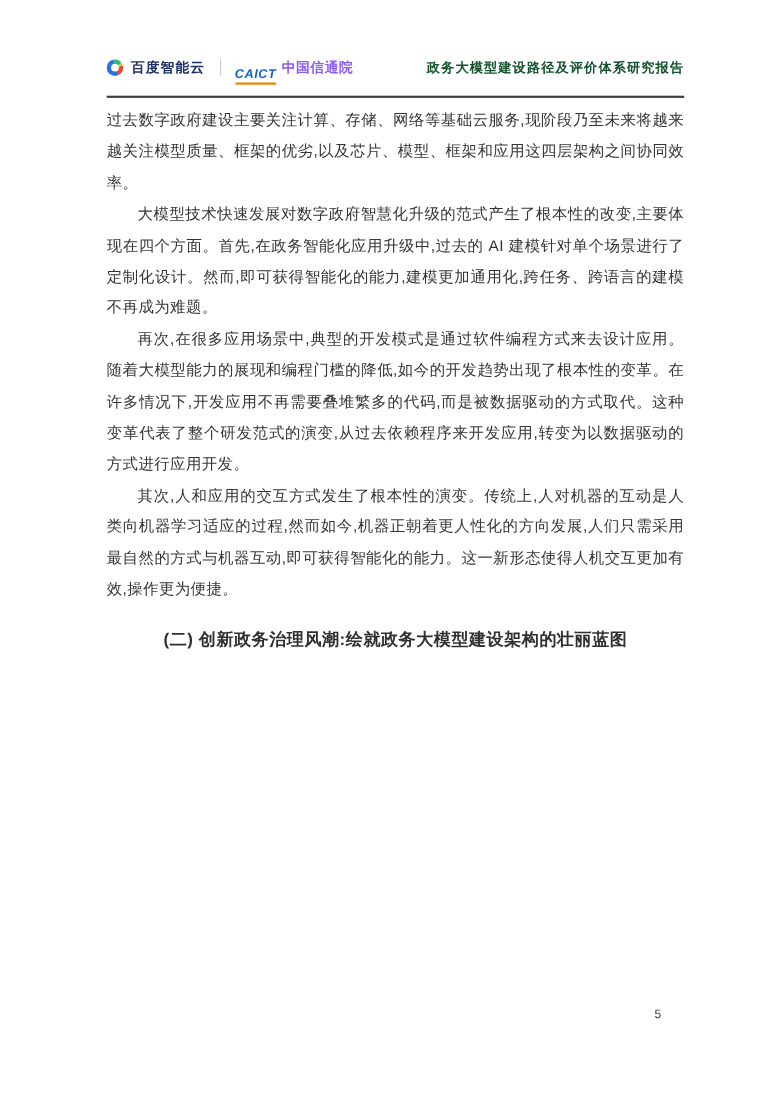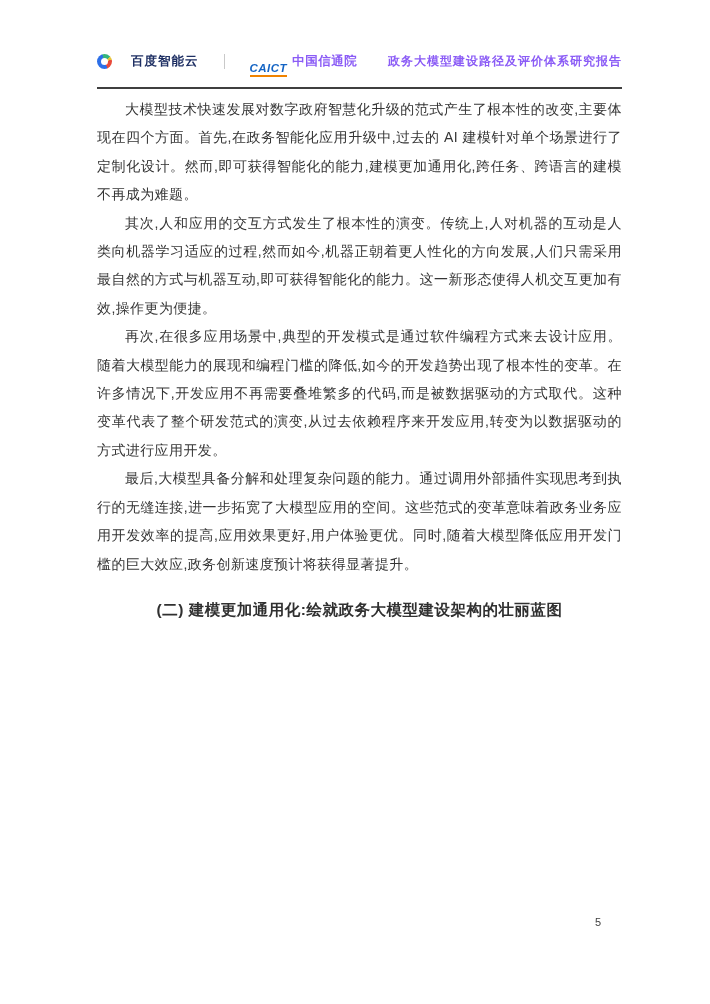--- a/index.html
+++ b/index.html
@@ -15,21 +15,21 @@
     box-sizing:border-box;
     padding:46px 88px 0 97px;
     overflow:hidden;
   }
   
   .hdr {
     display:flex; align-items:center; justify-content:space-between;
     padding-bottom:10px;
     border-bottom:2px solid #3f3f3f;
   }
-  .logos { display:flex; align-items:center; gap:19px; }
+  .logos { display:flex; align-items:center; gap:7px; }
   .bicon {
     width:15px; height:15px; border-radius:50%;
     background:conic-gradient(from 200deg,#2c6fe8 0 40%,#35b57b 40% 58%,#e8c33b 58% 66%,#e84a3a 66% 88%,#2c6fe8 88% 100%);
     position:relative; flex:0 0 auto;
   }
   .bicon::after {
     content:""; position:absolute; inset:4px;
     background:#fff; border-radius:50%;
   }
   .btext {
@@ -41,21 +41,21 @@
   .caict-en {
     font-size:11.5px; font-weight:bold; font-style:italic;
     color:#1464c4; letter-spacing:.5px;
     border-bottom:2px solid #f08300; padding-bottom:1px;margin-top:16px;
   }
   .caict-cn {
     font-size:12.5px; font-weight:bold; color:#8b5cf6;
     letter-spacing:.5px; white-space:nowrap;
   }
   .htitle {
-    font-size:12px; font-weight:bold; color:#8b5cf6;
+    font-size:12px; font-weight:bold; color:#14532d;
     letter-spacing:1px; white-space:nowrap;
   }
   
   .doc {
     margin-top:6px;
     font-size:14px; line-height:28.4px; color:#353535;
     text-align:justify; letter-spacing:.4px;
   }
   .doc p { margin:0; text-indent:2em; }
   .doc p.noindent { text-indent:0; }
@@ -84,22 +84,22 @@
       <span class="vdiv"></span>
       <span class="caict">
         <span class="caict-en">CAICT</span>
         <span class="caict-cn">中国信通院</span>
       </span>
     </div>
     <div class="htitle">政务大模型建设路径及评价体系研究报告</div>
   </header>
 
   <main class="doc">
+    <p class="noindent">过去数字政府建设主要关注计算、存储、网络等基础云服务,现阶段乃至未来将越来越关注模型质量、框架的优劣,以及芯片、模型、框架和应用这四层架构之间协同效率。</p>
     <p>大模型技术快速发展对数字政府智慧化升级的范式产生了根本性的改变,主要体现在四个方面。首先,在政务智能化应用升级中,过去的 AI 建模针对单个场景进行了定制化设计。然而,即可获得智能化的能力,建模更加通用化,跨任务、跨语言的建模不再成为难题。</p>
+    <p>再次,在很多应用场景中,典型的开发模式是通过软件编程方式来去设计应用。随着大模型能力的展现和编程门槛的降低,如今的开发趋势出现了根本性的变革。在许多情况下,开发应用不再需要叠堆繁多的代码,而是被数据驱动的方式取代。这种变革代表了整个研发范式的演变,从过去依赖程序来开发应用,转变为以数据驱动的方式进行应用开发。</p>
     <p>其次,人和应用的交互方式发生了根本性的演变。传统上,人对机器的互动是人类向机器学习适应的过程,然而如今,机器正朝着更人性化的方向发展,人们只需采用最自然的方式与机器互动,即可获得智能化的能力。这一新形态使得人机交互更加有效,操作更为便捷。</p>
-    <p>再次,在很多应用场景中,典型的开发模式是通过软件编程方式来去设计应用。随着大模型能力的展现和编程门槛的降低,如今的开发趋势出现了根本性的变革。在许多情况下,开发应用不再需要叠堆繁多的代码,而是被数据驱动的方式取代。这种变革代表了整个研发范式的演变,从过去依赖程序来开发应用,转变为以数据驱动的方式进行应用开发。</p>
-    <p>最后,大模型具备分解和处理复杂问题的能力。通过调用外部插件实现思考到执行的无缝连接,进一步拓宽了大模型应用的空间。这些范式的变革意味着政务业务应用开发效率的提高,应用效果更好,用户体验更优。同时,随着大模型降低应用开发门槛的巨大效应,政务创新速度预计将获得显著提升。</p>
-    <h2>(二) 建模更加通用化:绘就政务大模型建设架构的壮丽蓝图</h2>
+    <h2>(二) 创新政务治理风潮:绘就政务大模型建设架构的壮丽蓝图</h2>
   </main>
 
   <div class="pagenum">5</div>
 
 </div>
 
 </body></html>

